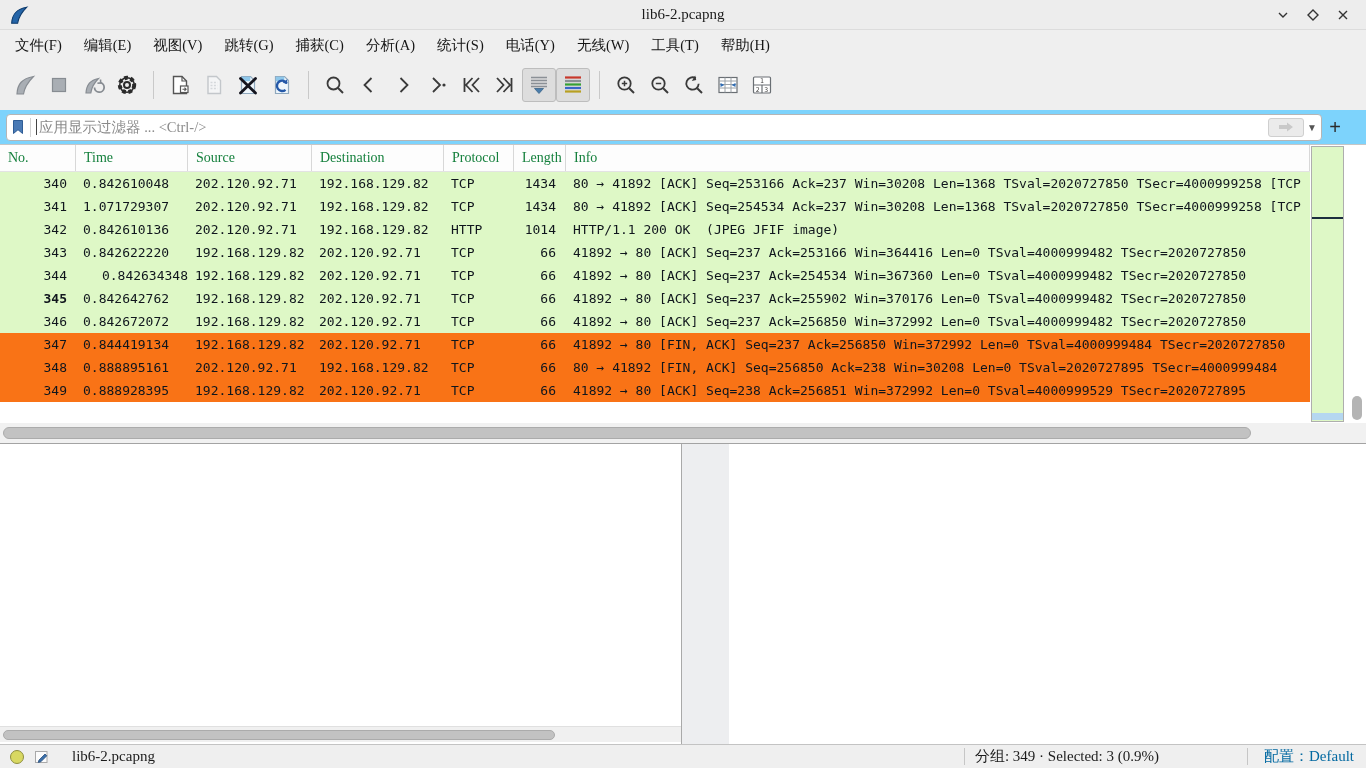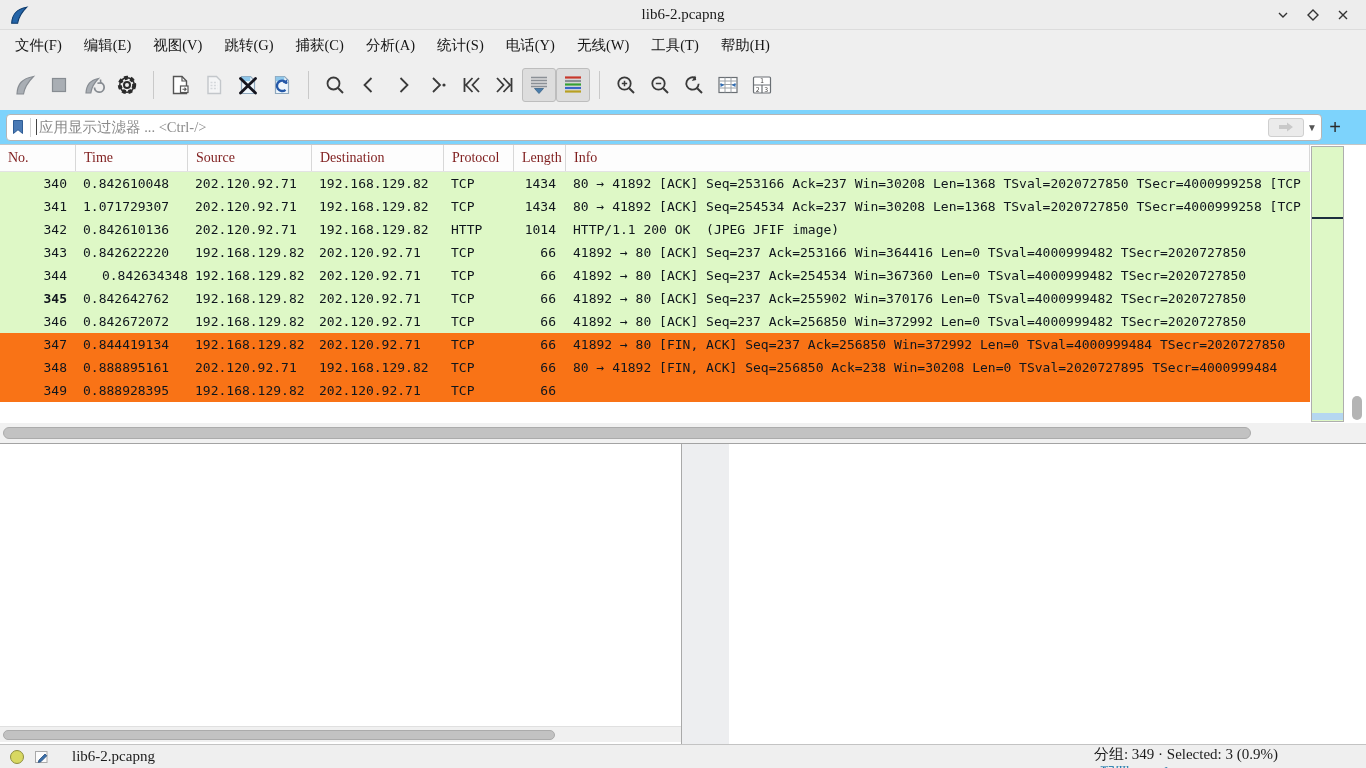--- a/index.html
+++ b/index.html
@@ -27,21 +27,21 @@
   #filter-caret { width:1px; height:16px; background:#444; margin-right:2px; }
   #filter-placeholder { font-size:14.5px; color:#8b8b8b; white-space:pre; }
   #filter-apply { margin-left:auto; display:flex; align-items:center; }
   #apply-box { width:36px; height:19px; background:#ebebeb; border:1px solid #cfcfcf; border-radius:3px; display:flex; align-items:center; justify-content:center; }
   #apply-caret { font-size:10px; color:#555; margin-left:3px; }
   #filter-add-btn { width:26px; text-align:center; font-size:20px; color:#2b2b2b; font-family:"Liberation Sans",sans-serif; }
 
   
   #packet-area { height:278px; background:#ffffff; position:relative; }
   #list-header { display:flex; height:27px; width:1310px; background:#fdfdfd; border-bottom:1px solid #e3e3e3; }
-  .hcell { flex:none; border-right:1px solid #d8d8d8; font-size:14px; line-height:26px; padding-left:8px; color:#7f1d1d; overflow:hidden; white-space:pre; }
+  .hcell { flex:none; border-right:1px solid #d8d8d8; font-size:14px; line-height:26px; padding-left:8px; color:#15803d; overflow:hidden; white-space:pre; }
   #rows { width:1310px; overflow:hidden; }
   .prow { display:flex; height:23px; background:#def8c6; }
   .prow.selected { background:#f97316; }
   .cell { flex:none; font-family:"DejaVu Sans Mono","Liberation Mono",monospace; font-size:13px; line-height:23px; color:#10161d; overflow:hidden; white-space:pre; padding-left:7px; }
   .cell-no { text-align:right; padding-left:0; padding-right:9px; }
   .cell-length { text-align:right; padding-left:0; padding-right:10px; }
 
   #minimap { position:absolute; top:1px; left:1311px; width:33px; height:276px; background:#def8c6; border:1px solid #aeaeae; }
   #minimap-mark { position:absolute; top:70px; left:0; right:0; height:2px; background:#1c2e3e; }
   #minimap-selected { position:absolute; bottom:1px; left:0; right:0; height:7px; background:#b5d7f0; }
@@ -57,21 +57,21 @@
   #pane-splitter { width:47px; background:#edeef0; }
   #bytes-pane { flex:1; background:#ffffff; }
   #hscroll-detail { position:absolute; left:0; right:0; bottom:2px; height:16px; background:#f0f0f0; border-top:1px solid #e0e0e0; }
   #hscroll-detail .thumb { position:absolute; top:3px; left:3px; width:552px; height:10px; background:#c2c2c2; border:1px solid #ababab; border-radius:5px; }
 
   
   #statusbar { height:24px; background:#efefef; border-top:1px solid #c3c3c3; display:flex; align-items:center; font-size:15px; }
   #expert-dot { width:14px; height:14px; border-radius:50%; background:#d8d862; border:1px solid #8e8e3e; margin:0 10px 0 10px; flex:none; }
   #comment-icon { margin-right:22px; display:flex; }
   #status-filename { color:#1c1c1c; }
-  #status-right { margin-left:auto; display:flex; height:100%;flex-direction:column; }
+  #status-right { margin-left:auto; display:flex; align-items:center; height:100%; }
   .ssep { width:1px; height:17px; background:#c6c6c6; }
   #status-packets { padding:0 88px 0 10px; color:#1c1c1c; }
   #status-profile { padding:0 12px 0 16px; color:#0369a1; }
 
   svg { display:block; }
 </style>
 </head>
 <body>
 
 <div id="titlebar">
@@ -414,20 +414,21 @@
         <div class="cell cell-length" style="width: 52px;">66</div>
         <div class="cell cell-info" style="width: 744px;">80 → 41892 [FIN, ACK] Seq=256850 Ack=238 Win=30208 Len=0 TSval=2020727895 TSecr=4000999484</div>
       </div>
       <div class="prow selected">
         <div class="cell cell-no" style="width: 76px;">349</div>
         <div class="cell cell-time" style="width: 112px;">0.888928395</div>
         <div class="cell cell-source" style="width: 124px;">192.168.129.82</div>
         <div class="cell cell-destination" style="width: 132px;">202.120.92.71</div>
         <div class="cell cell-protocol" style="width: 70px;">TCP</div>
         <div class="cell cell-length" style="width: 52px;">66</div>
+        <div class="cell cell-info" style="width: 744px;">41892 → 80 [ACK] Seq=238 Ack=256851 Win=372992 Len=0 TSval=4000999529 TSecr=2020727895</div>
       </div>
     </div>
   <div id="minimap">
     <div id="minimap-mark"></div>
     <div id="minimap-selected"></div>
   </div>
   <div id="vscroll">
       <div class="thumb"></div>
     </div>
 </div>

